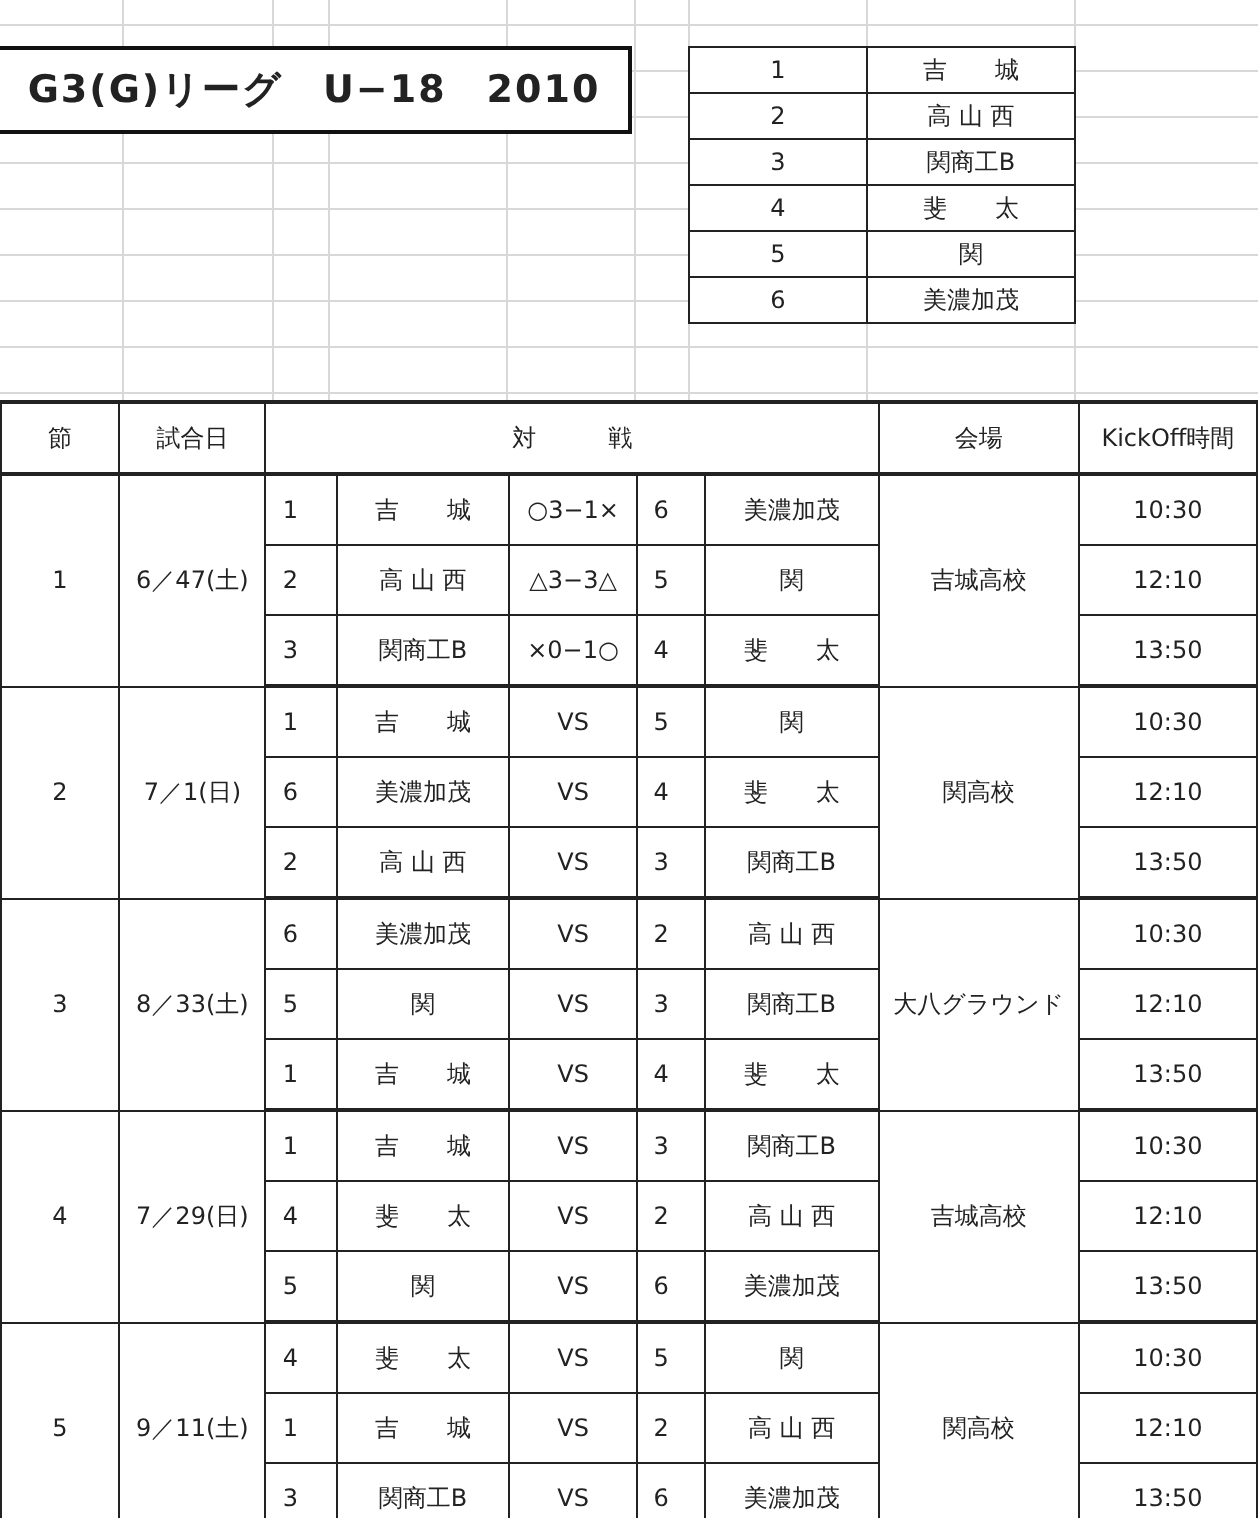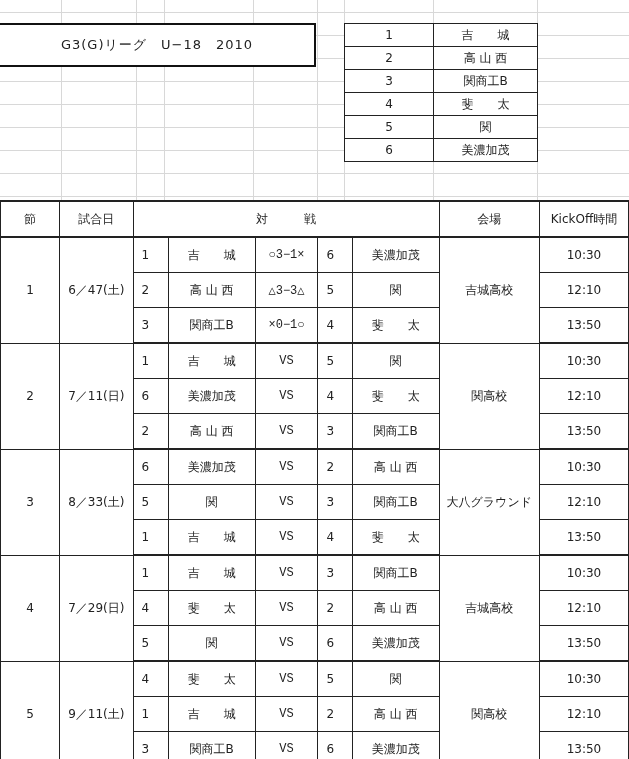--- a/index.html
+++ b/index.html
@@ -6,32 +6,32 @@
   body { width:629px; height:759px; position:relative; overflow:hidden;
          font-family:"DejaVu Sans", sans-serif; color:#222; font-size:12px; }
   .grid { position:absolute; left:0; top:0; width:629px; height:200px;
           background-image:
             linear-gradient(to bottom, #d8d8d8 1px, transparent 1px);
           background-size: 100% 23px; background-position:0 12px; }
   .vline { position:absolute; top:0; height:200px; width:1px; background:#d8d8d8; }
   .title-box { position:absolute; left:0; top:23px; width:316px; height:44px;
                border:2px solid #111; border-left:none; background:#fff;
                display:flex; align-items:center; justify-content:center;
-               font-size:13px; letter-spacing:1px; box-sizing:border-box; }
+               font-size:19px; letter-spacing:1px; box-sizing:border-box;font-weight:bold; }
   table.teams { position:absolute; left:344px; top:23px; border-collapse:collapse; background:#fff; }
   table.teams td { border:1px solid #222; height:22px; padding:0; text-align:center; font-size:12px; }
   table.teams td.no { width:88px; }
   table.teams td.nm { width:103px; }
   table.sched { position:absolute; left:0; top:200px; border-collapse:collapse; background:#fff; }
   table.sched td, table.sched th { border:1px solid #222; padding:0; text-align:center;
       font-weight:normal; font-size:12px; height:34px; }
   table.sched tr.head th { border-top:2px solid #222; border-bottom:2px solid #222; }
   table.sched tr.grp-end td { border-bottom:2px solid #222; }
   .c-sec { width:60px; } .c-date { width:74px; } .c-n1 { width:27px; }
-  .c-t1 { width:88px; } .c-res { width:63px;font-family:Liberation Mono, monospace; } .c-n2 { width:26px; }
+  .c-t1 { width:88px; } .c-res { width:63px; } .c-n2 { width:26px; }
   .c-t2 { width:88px; } .c-ven { width:103px; } .c-ko { width:90px; }
   .left { text-align:left !important; padding-left:8px !important; }
 </style>
 </head>
 <body>
 
 <div class="grid"></div>
 <div class="vline" style="left:61px"></div>
 <div class="vline" style="left:136px"></div>
 <div class="vline" style="left:164px"></div>
@@ -105,21 +105,21 @@
       <tr class="grp-end">
         <td class="c-n1 left">3</td>
         <td class="c-t1">関商工B</td>
         <td class="c-res">×0−1○</td>
         <td class="c-n2 left">4</td>
         <td class="c-t2">斐　　太</td>
         <td class="c-ko">13:50</td>
       </tr>
       <tr>
         <td class="c-sec" rowspan="3">2</td>
-        <td class="c-date" rowspan="3">7／11(日)</td>
+        <td class="c-date" rowspan="3">7／1(日)</td>
         <td class="c-n1 left">1</td>
         <td class="c-t1">吉　　城</td>
         <td class="c-res">VS</td>
         <td class="c-n2 left">5</td>
         <td class="c-t2">関</td>
         <td class="c-ven" rowspan="3">関高校</td>
         <td class="c-ko">10:30</td>
       </tr>
       <tr>
         <td class="c-n1 left">6</td>

